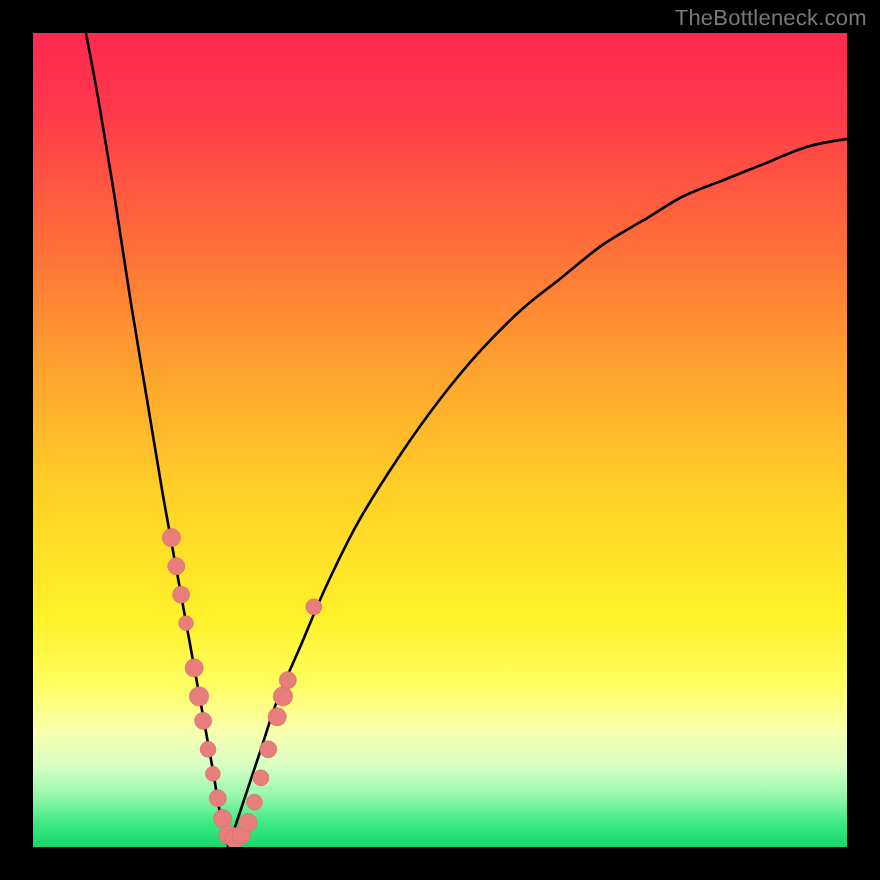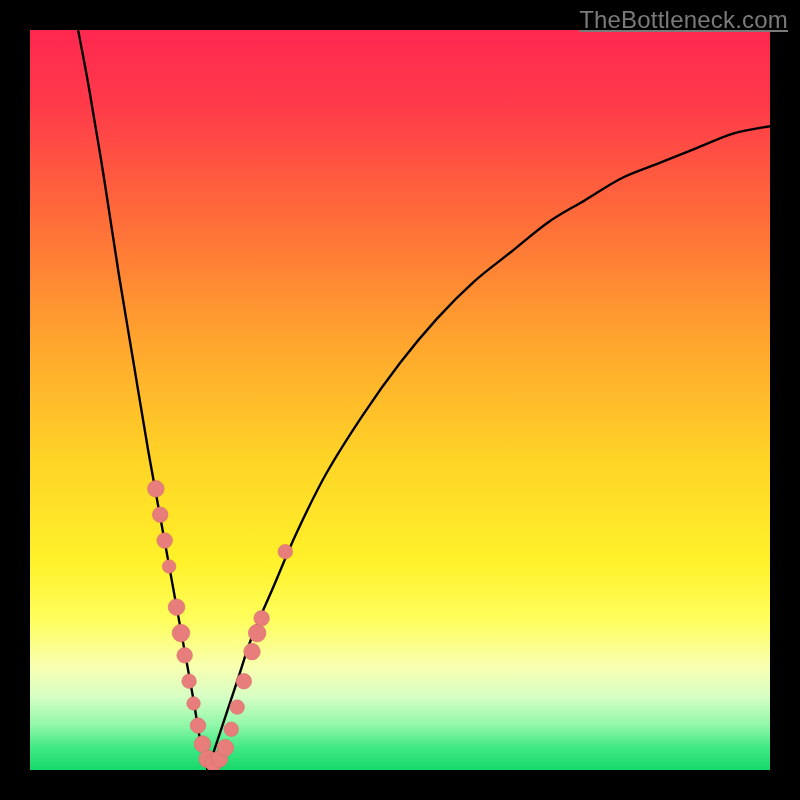--- a/index.html
+++ b/index.html
@@ -29,24 +29,23 @@
   }
   .gradient {
     position: absolute;
     inset: 0;
   }
   .watermark {
     position: absolute;
     top: 6px;
     right: 12px;
     color: #7a7a7a;
-    font-size: 24px;
+    font-size: 20px;
     font-weight: 500;
     letter-spacing: 0.2px;
-    text-decoration: underline;
   }
   svg.curves {
     position: absolute;
     inset: 0;
   }
 </style>
 </head>
 <body>
 
 <div class="frame">

